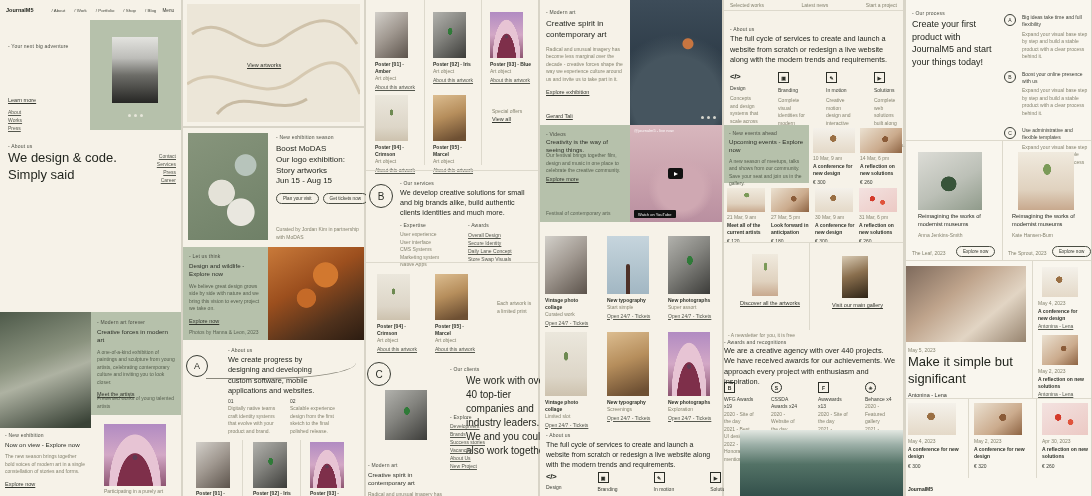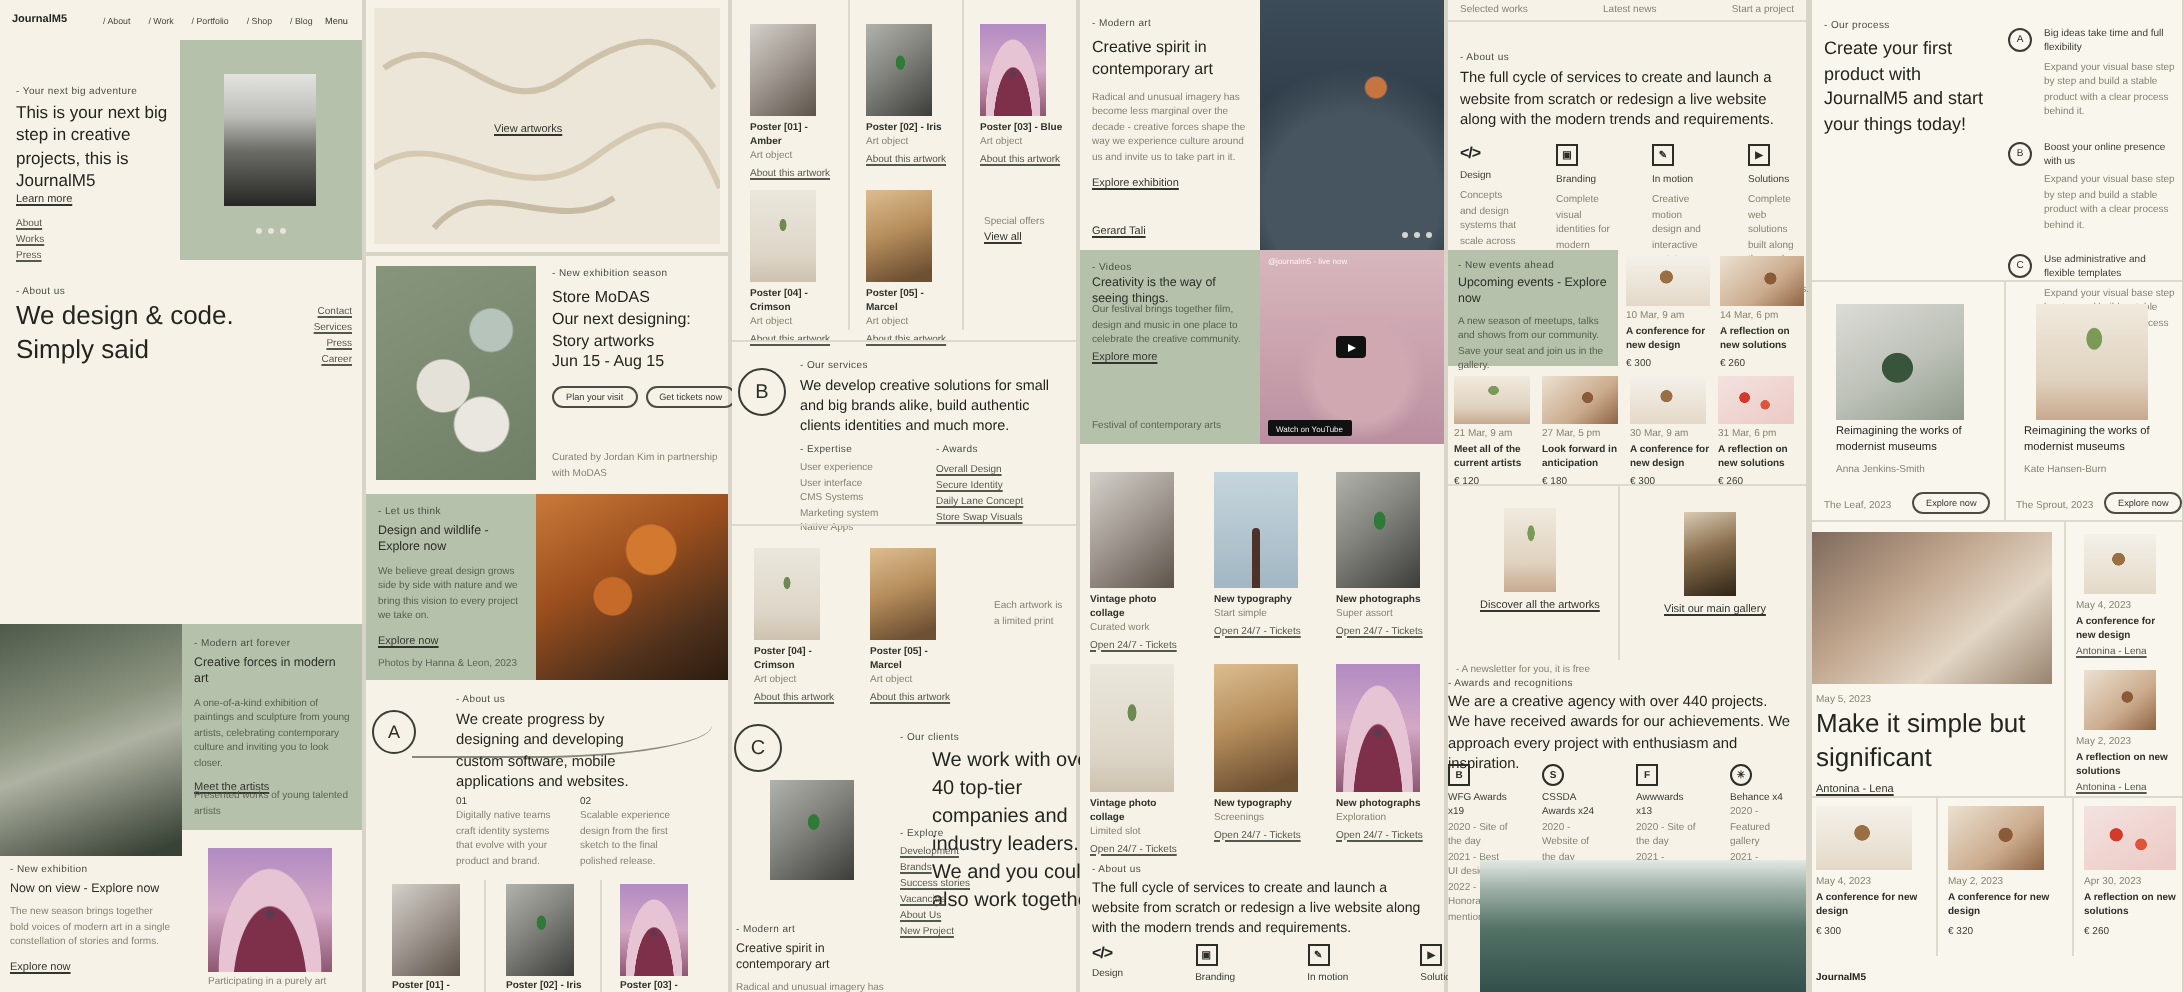--- a/index.html
+++ b/index.html
@@ -76,21 +76,20 @@
   </div>
 
   <div class="abs green" style="left:90px;top:20px;width:91px;height:110px"></div>
   <div class="abs ph-portrait" style="left:112px;top:37px;width:46px;height:66px"></div>
   <div class="abs dots" style="left:128px;top:114px">
       <i></i>
       <i></i>
       <i></i>
     </div>
   <div class="abs eb" style="left:8px;top:43px;width:76px">- Your next big adventure</div>
-  <div class="abs h-hero" style="left:8px;top:51px;width:77px">This is your next big step in creative projects, this is JournalM5</div>
   <div class="abs lk" style="left:8px;top:97px">Learn more</div>
   <div class="abs" style="left:8px;top:108px">
     <span class="lkm">About</span>
     <span class="lkm">Works</span>
     <span class="lkm">Press</span>
   </div>
 
   <div class="abs eb" style="left:8px;top:143px">- About us</div>
   <div class="abs h-big" style="left:8px;top:150px;width:140px">
     <div>We design &amp; code.</div>
@@ -129,22 +128,22 @@
       <path d="M0,80 C35,55 70,105 110,75 S160,60 173,90" stroke="#d6c9b1" stroke-width="3" fill="none"></path>
       <path d="M30,110 C55,80 90,115 120,95" stroke="#c8bba3" stroke-width="3" fill="none"></path>
     </svg>
     <span class="lk" style="position:absolute;left:60px;top:58px">View artworks</span>
   </div>
 
   <div class="abs ph-geo" style="left:188px;top:133px;width:80px;height:107px"></div>
   <div class="abs" style="left:276px;top:134px;width:86px">
     <div class="eb">- New exhibition season</div>
     <div class="h-mid" style="margin-top:4px">
-      <div>Store MoDAS</div>
-      <div>Our next designing:</div>
+      <div>Boost MoDAS</div>
+      <div>Our logo exhibition:</div>
       <div>Story artworks</div>
       <div>Jun 15 - Aug 15</div>
     </div>
     <div style="margin-top:6px;display:flex;gap:4px">
       <span class="pill">Plan your visit</span>
       <span class="pill">Get tickets now</span>
     </div>
     <div class="micro" style="margin-top:22px">Curated by Jordan Kim in partnership with MoDAS</div>
   </div>
 

